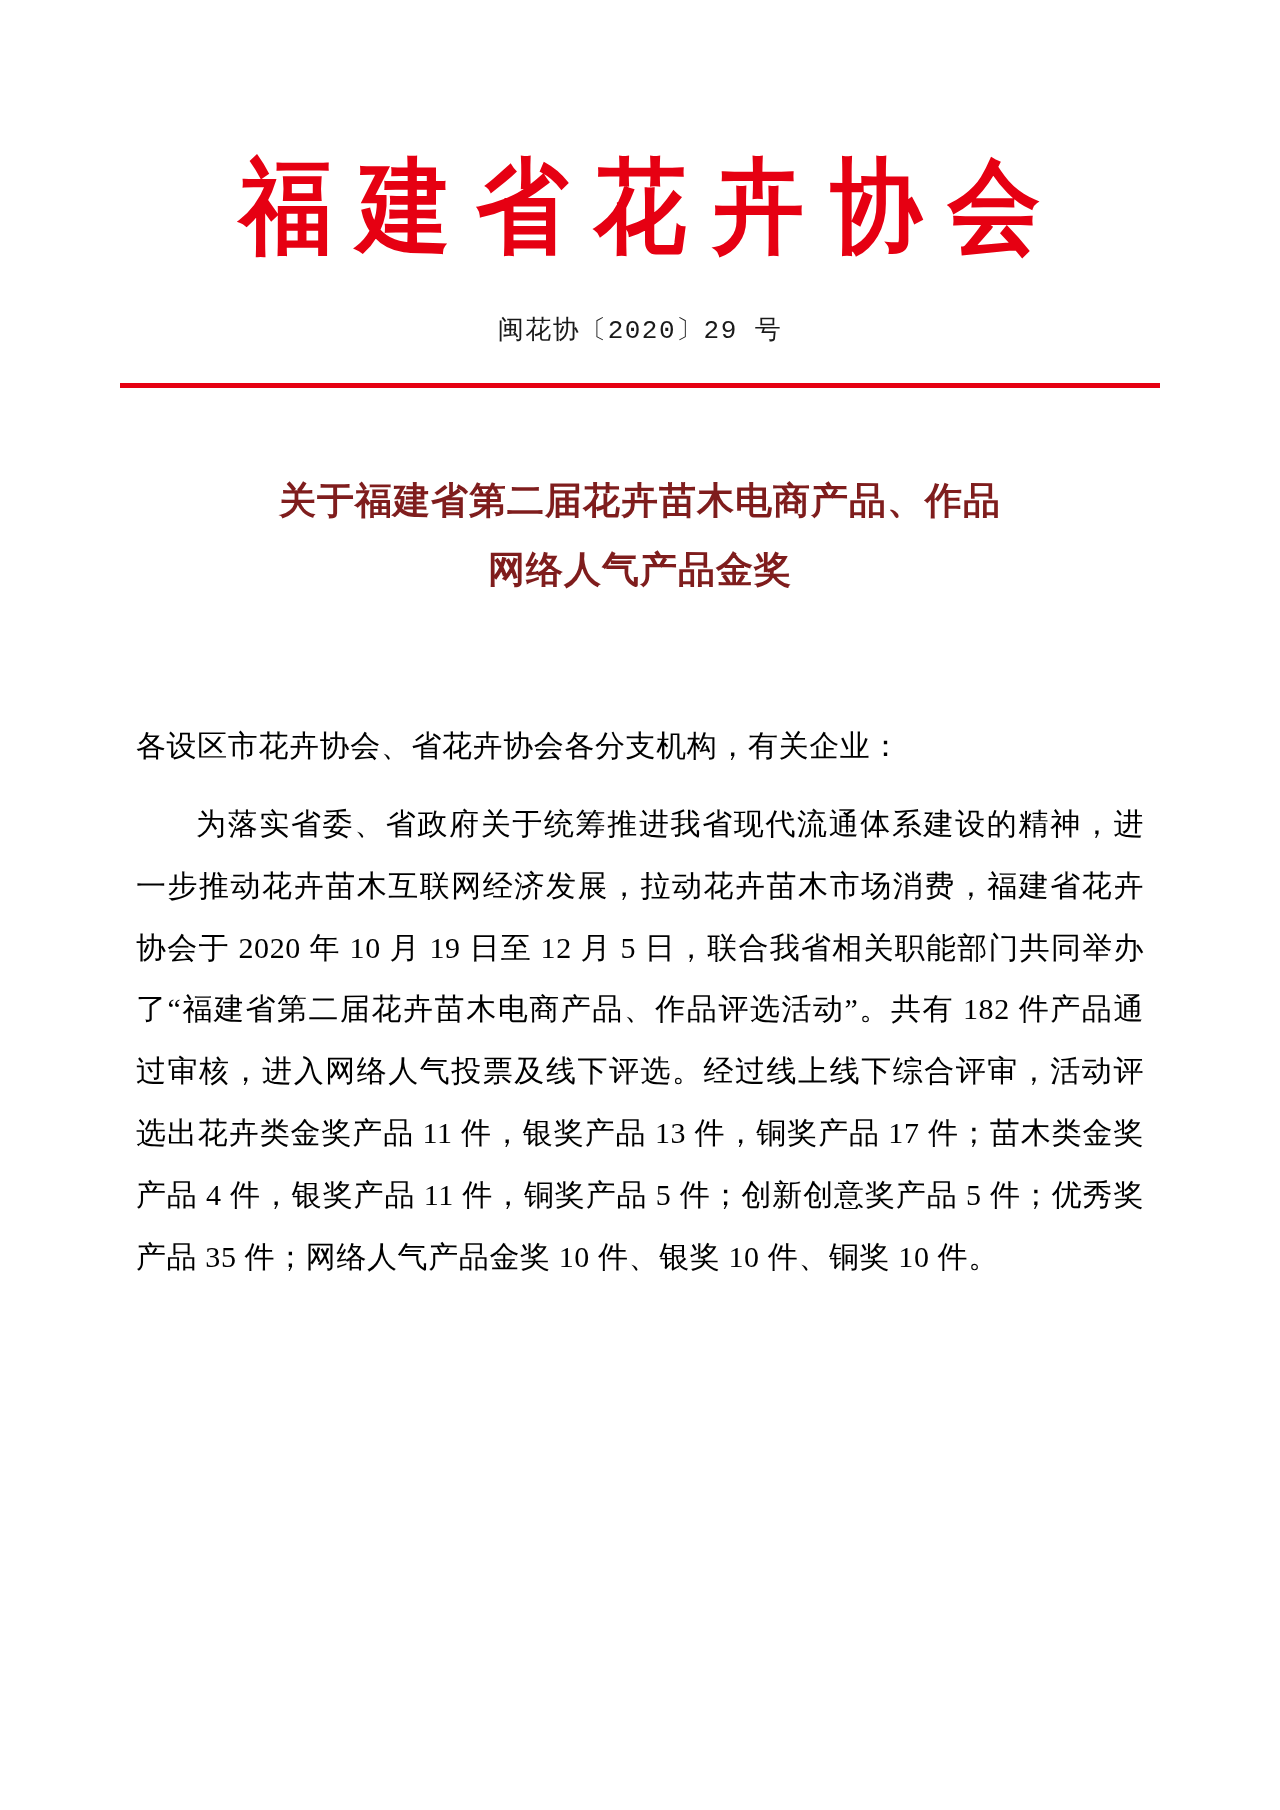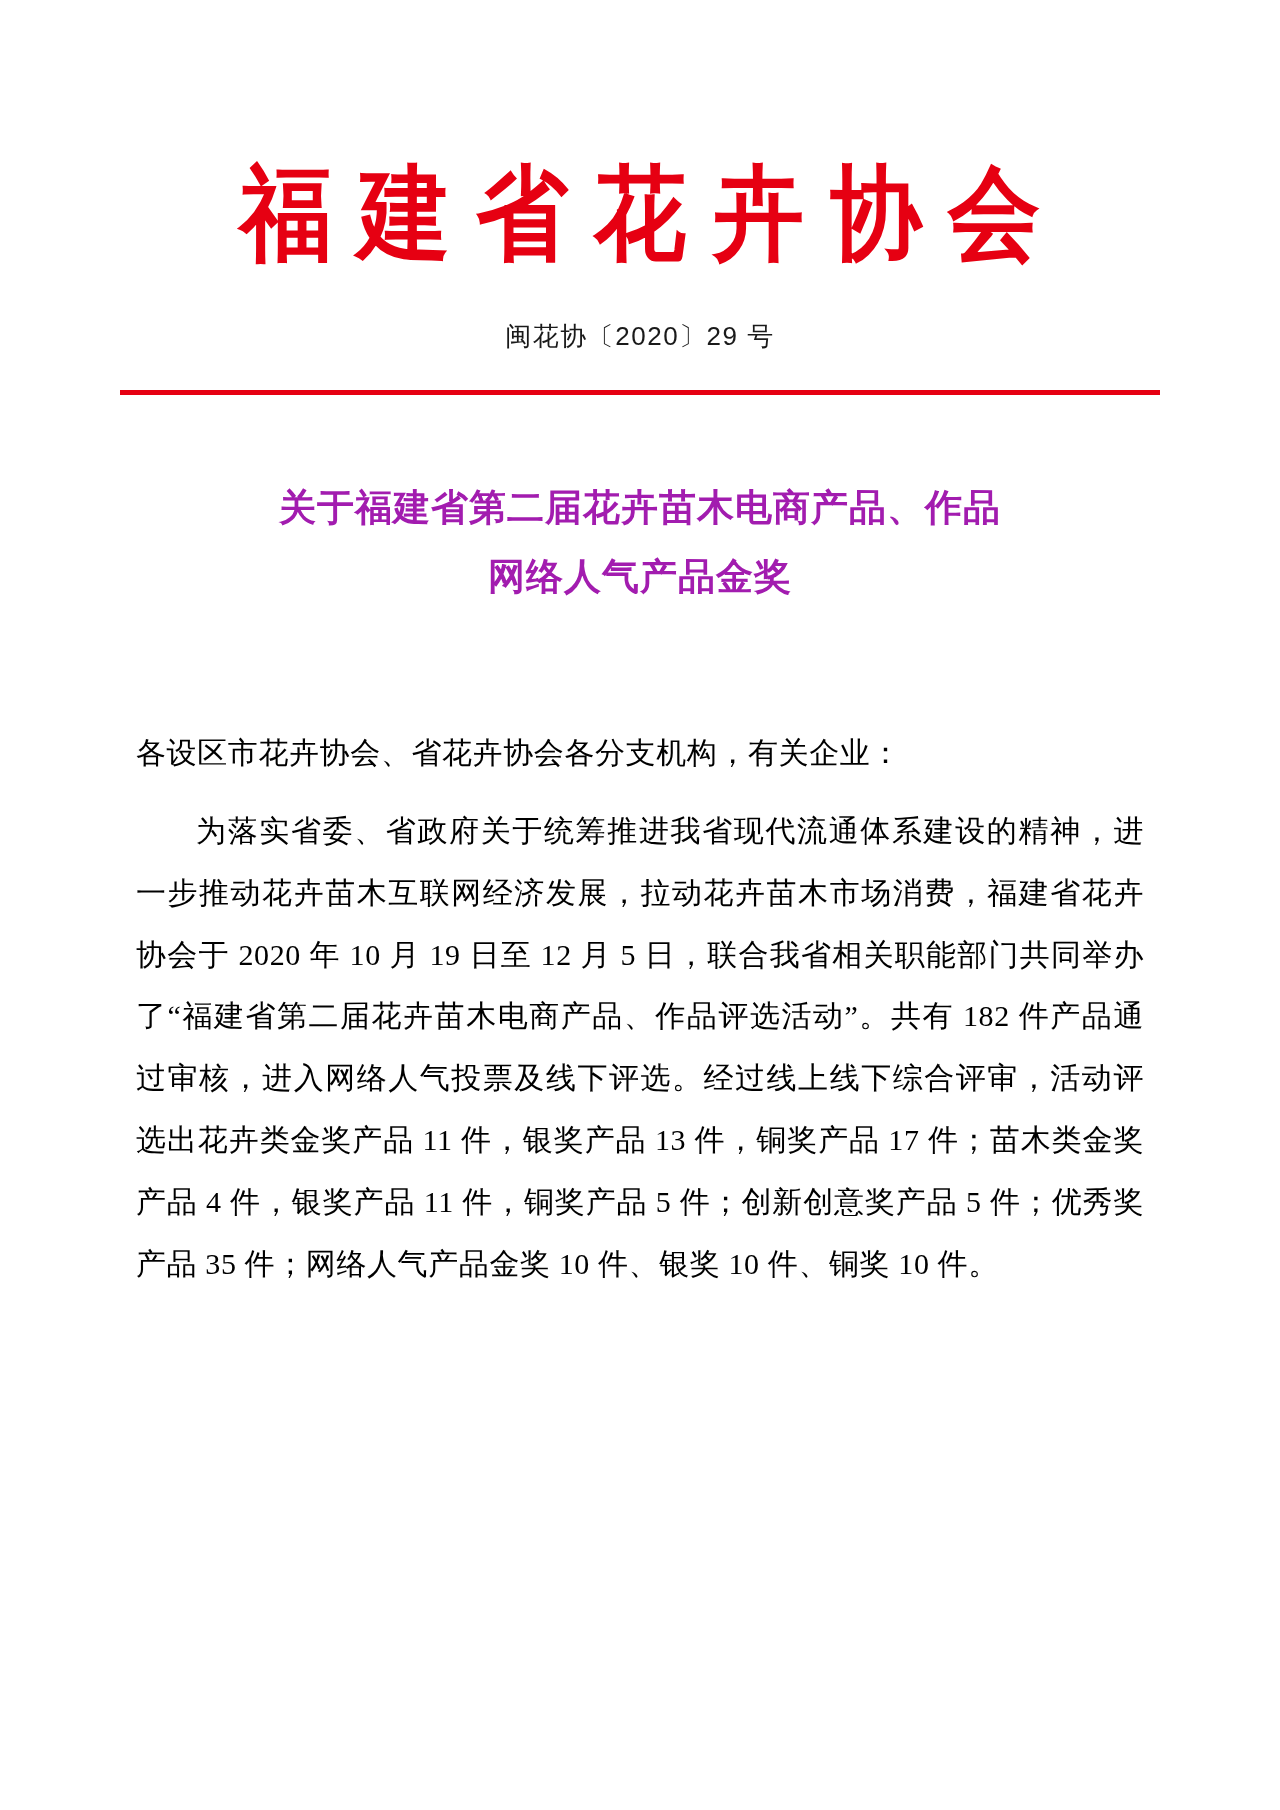--- a/index.html
+++ b/index.html
@@ -14,21 +14,21 @@
     color: #000000;
     position: relative;
     overflow: hidden;
   }
 
   .page {
     width: 1280px;
     height: 1810px;
     position: relative;
     box-sizing: border-box;
-    padding: 8px 120px;
+    padding: 1px 120px;
   }
 
   
   .masthead {
     text-align: center;
     padding-top: 150px;
   }
   .masthead-title {
     color: #e60012;
     font-family: "DejaVu Serif", "Liberation Serif", serif;
@@ -41,40 +41,40 @@
     transform: scaleY(1.12);
     transform-origin: center top;
   }
 
   .doc-number {
     text-align: center;
     margin-top: 62px;
     font-size: 26px;
     letter-spacing: 1.5px;
     color: #1a1a1a;
-    font-family: Liberation Sans, sans-serif;
+    font-family: Liberation Mono, monospace;
   }
 
   .red-rule {
     margin: 36px auto 0 auto;
     width: 1040px;
     height: 5px;
     background: #e60012;
   }
 
   
   .doc-title {
     margin-top: 78px;
     text-align: center;
     font-family: "DejaVu Serif", "Liberation Serif", serif;
     font-weight: bold;
     font-size: 37px;
     line-height: 1.85;
     letter-spacing: 1px;
-    color: #a21caf;
+    color: #7f1d1d;
   }
   .doc-title .line {
     display: block;
   }
 
   
   .body-text {
     margin-top: 112px;
     font-size: 30px;
     line-height: 2.06;

